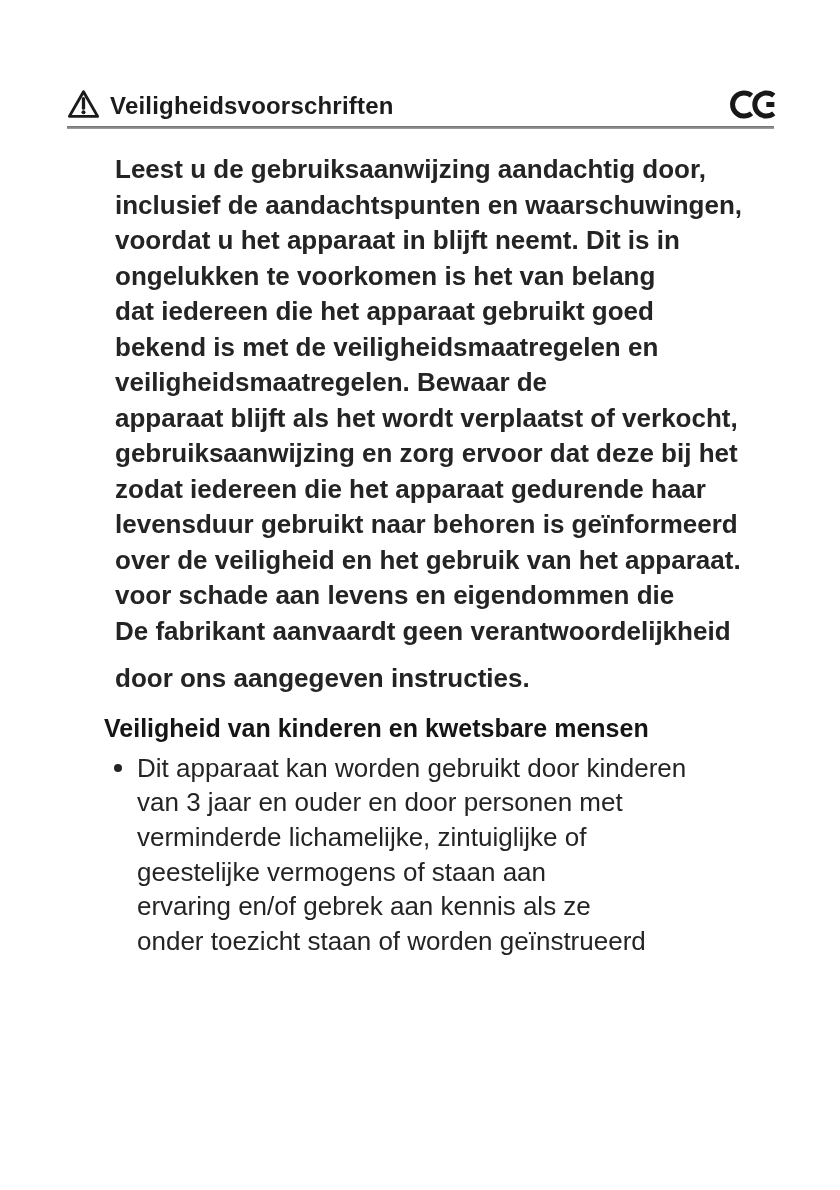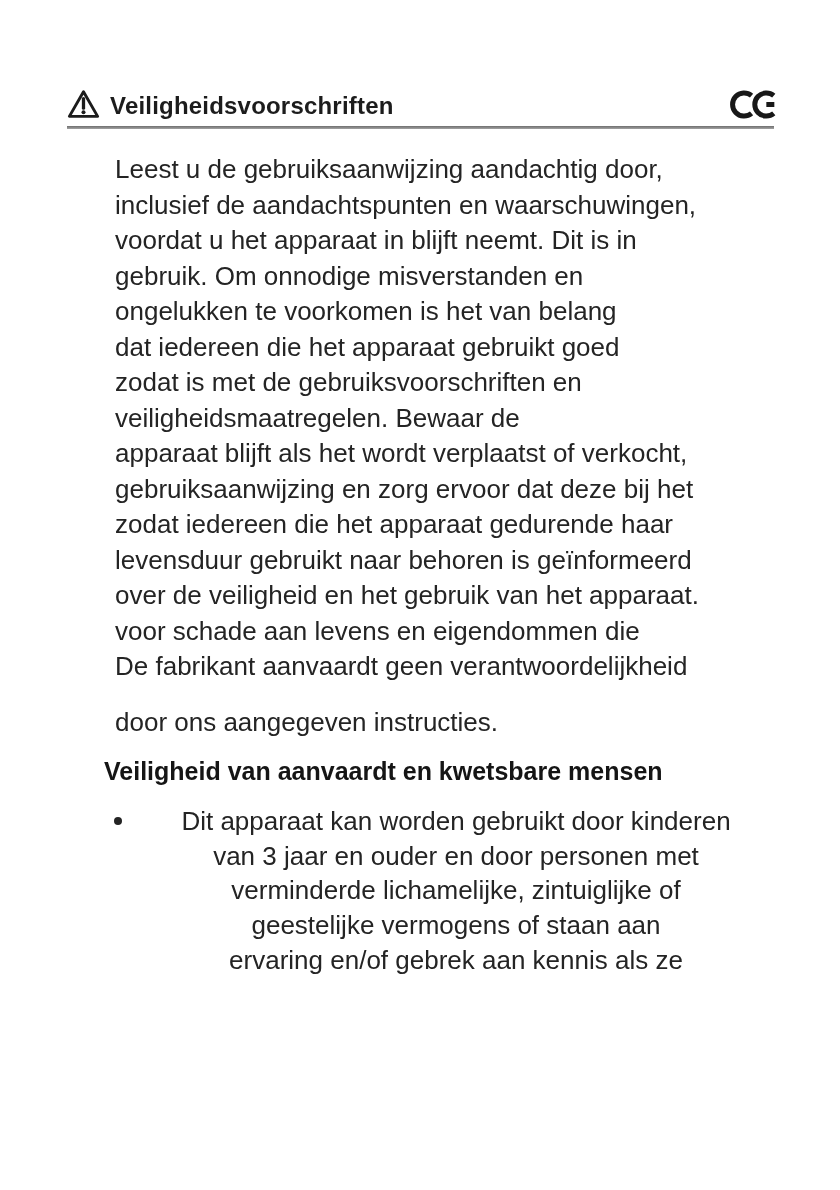--- a/index.html
+++ b/index.html
@@ -43,34 +43,33 @@
   .content {
     position: absolute;
     left: 115px; top: 152px;
     width: 660px;
   }
   .intro {
     font-size: 26px;
     line-height: 35.5px;
     color: #242424;
   }
-  .intro .line { white-space: nowrap; }
-  .intro .line.last { margin-top: 20px; }
+  .intro .line { white-space: nowrap; font-weight: bold; }
+  .intro .line.last { margin-top: 12px; }
   .section-heading {
     margin: 14px 0 0 -11px;
     font-size: 25px;
     line-height: 34px;
     font-weight: bold;
     color: #151515;
     white-space: nowrap;
   }
   .bullet-list {
     margin-left: -3px;
-    margin-top: 16px;
-    text-align: center;
+    margin-top: 6px;
   }
   .bullet-item {
     position: relative;
     padding-left: 25px;
     font-size: 26px;
     line-height: 34.7px;
     color: #242424;
   }
   .bullet-marker {
     position: absolute;
@@ -101,43 +100,43 @@
   </div>
 
   <div class="header-divider"></div>
 
   <div class="content">
 
     <div class="intro">
       <div class="line">Leest u de gebruiksaanwijzing aandachtig door,</div>
       <div class="line">inclusief de aandachtspunten en waarschuwingen,</div>
       <div class="line">voordat u het apparaat in blijft neemt. Dit is in</div>
-      <div class="line">gebruik. Om onnodige misverstanden en</div>
       <div class="line">ongelukken te voorkomen is het van belang</div>
       <div class="line">dat iedereen die het apparaat gebruikt goed</div>
-      <div class="line">zodat is met de gebruiksvoorschriften en</div>
+      <div class="line">bekend is met de veiligheidsmaatregelen en</div>
       <div class="line">veiligheidsmaatregelen. Bewaar de</div>
       <div class="line">apparaat blijft als het wordt verplaatst of verkocht,</div>
       <div class="line">gebruiksaanwijzing en zorg ervoor dat deze bij het</div>
       <div class="line">zodat iedereen die het apparaat gedurende haar</div>
       <div class="line">levensduur gebruikt naar behoren is geïnformeerd</div>
       <div class="line">over de veiligheid en het gebruik van het apparaat.</div>
       <div class="line">voor schade aan levens en eigendommen die</div>
       <div class="line">De fabrikant aanvaardt geen verantwoordelijkheid</div>
       <div class="line last">door ons aangegeven instructies.</div>
     </div>
 
-    <div class="section-heading">Veiligheid van aanvaardt en kwetsbare mensen</div>
+    <div class="section-heading">Veiligheid van kinderen en kwetsbare mensen</div>
 
     <div class="bullet-list">
       <div class="bullet-item">
         <span class="bullet-marker"></span>
         <div class="line">Dit apparaat kan worden gebruikt door kinderen</div>
         <div class="line">van 3 jaar en ouder en door personen met</div>
         <div class="line">verminderde lichamelijke, zintuiglijke of</div>
         <div class="line">geestelijke vermogens of staan aan</div>
         <div class="line">ervaring en/of gebrek aan kennis als ze</div>
+        <div class="line">onder toezicht staan of worden geïnstrueerd</div>
       </div>
     </div>
 
   </div>
 
 </div>
 
 </body></html>

